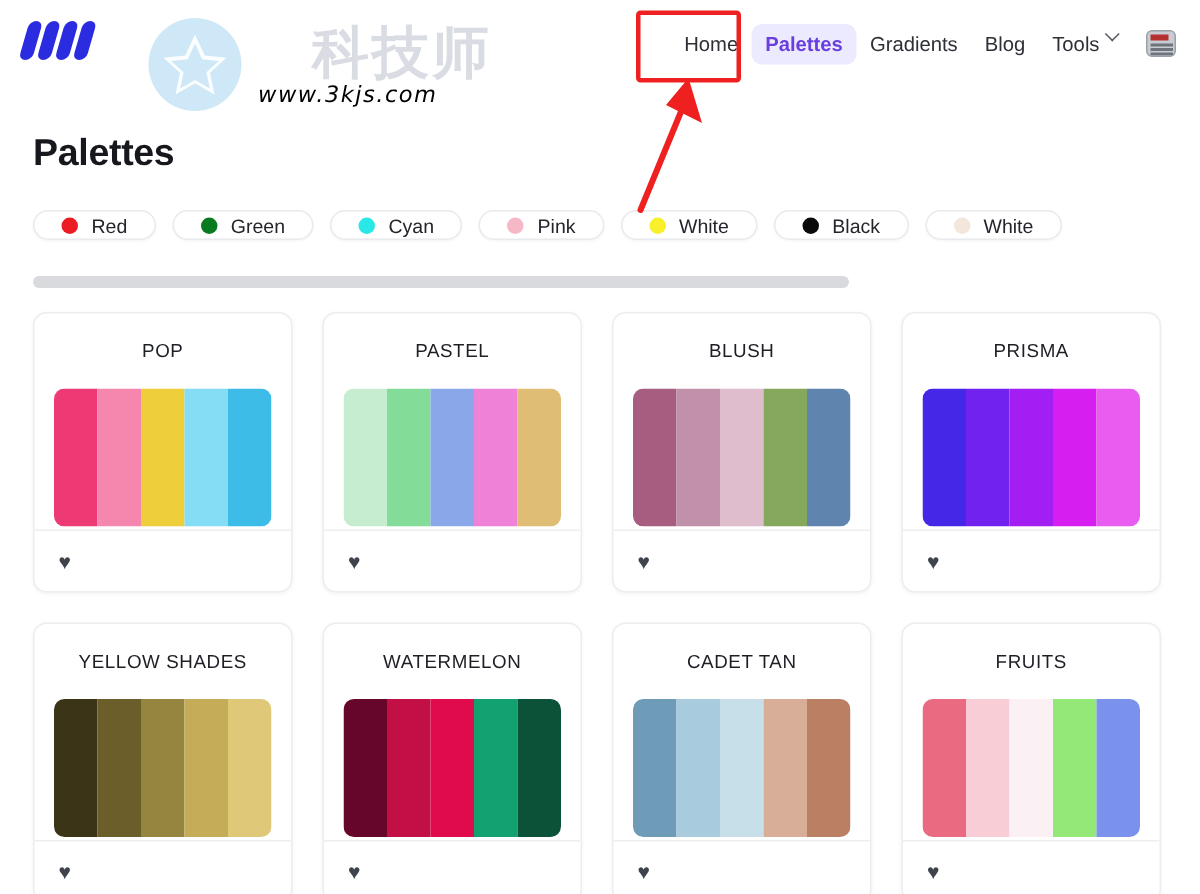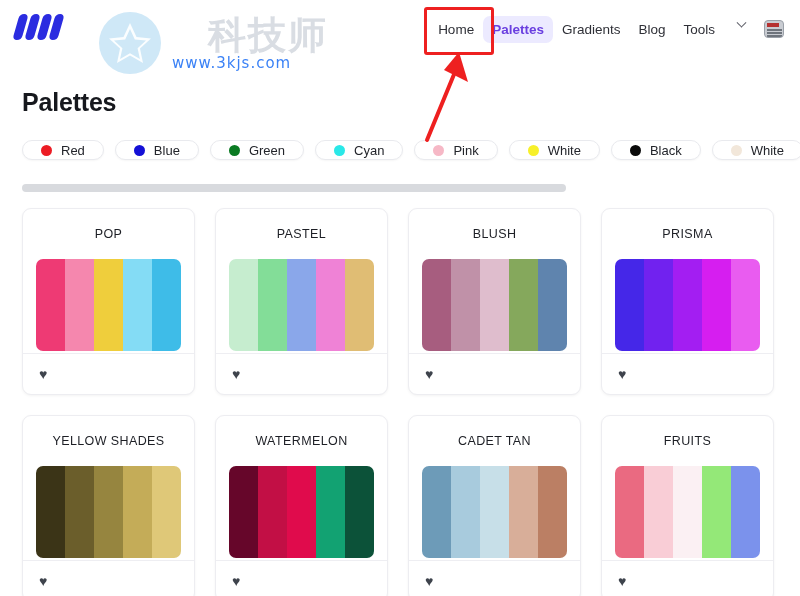--- a/index.html
+++ b/index.html
@@ -18,22 +18,22 @@
     display: flex; align-items: center; gap: 8px;
     pointer-events: none; z-index: 3;
   }
   .wm-badge { width: 68px; height: 68px; flex: 0 0 68px; position: relative; }
   .wm-text { display: flex; flex-direction: column; line-height: 1; }
   .wm-cn {
     font-size: 38px; font-weight: 700; color: #d9dde3;
     letter-spacing: 2px; font-family: "DejaVu Sans", sans-serif; margin-left: 36px;
   }
   .wm-url {
-    font-size: 15px; color: #3b82f6; letter-spacing: 1px;
-    margin-top: 2px; font-family: "DejaVu Sans", sans-serif;
+    font-size: 15px; color: #000000; letter-spacing: 1px;
+    margin-top: 2px; font-family: "DejaVu Sans", sans-serif; font-style: italic;
   }
 
   
   .header {
     position: absolute; left: 0; top: 4px; width: 800px; height: 50px;
     display: flex; align-items: center; z-index: 5;
   }
   .brand-logo {
     position: absolute; left: 16px; top: 10px;
     width: 58px; height: 26px; display: flex; gap: 3px;
@@ -48,21 +48,21 @@
     display: flex; align-items: center; gap: 0px;
   }
   .nav-item {
     font-size: 13.5px; color: #2f3037; padding: 6px 9px;
     border-radius: 7px; white-space: nowrap; cursor: pointer;
     font-family: "Liberation Sans", sans-serif;
   }
   .nav-item.active {
     background: #eceaff; color: #6a3fe0; font-weight: 700;
   }
-  .nav-item.with-caret { display: flex; align-items: flex-start; gap: 23px; }
+  .nav-item.with-caret { display: flex; align-items: flex-start; gap: 5px; }
   .caret {
     display: inline-block; width: 7px; height: 7px;
     border-right: 1.6px solid #5b5c66; border-bottom: 1.6px solid #5b5c66;
     transform: rotate(45deg) translate(-2px,-2px);
   }
   .nav-star { font-size: 14px; margin-left: 2px; }
   .news-icon {
     width: 20px; height: 18px; margin-left: 10px;
     border-radius: 4px; background: #c9ccd2;
     border: 1px solid #9aa0a8; position: relative; overflow: hidden;
@@ -191,24 +191,20 @@
 
   <h1 class="page-title">Palettes</h1>
 
   <div class="chips-wrap">
     <div class="chips">
       <div class="chip">
         <span class="dot" style="background:#ec1c24"></span>
         <span class="chip-label">Red</span>
       </div>
       <div class="chip">
-        <span class="dot" style="background:#1410d6"></span>
-        <span class="chip-label">Blue</span>
-      </div>
-      <div class="chip">
         <span class="dot" style="background:#0a7a22"></span>
         <span class="chip-label">Green</span>
       </div>
       <div class="chip">
         <span class="dot" style="background:#2ae8e8"></span>
         <span class="chip-label">Cyan</span>
       </div>
       <div class="chip">
         <span class="dot" style="background:#f6b8c6"></span>
         <span class="chip-label">Pink</span>

